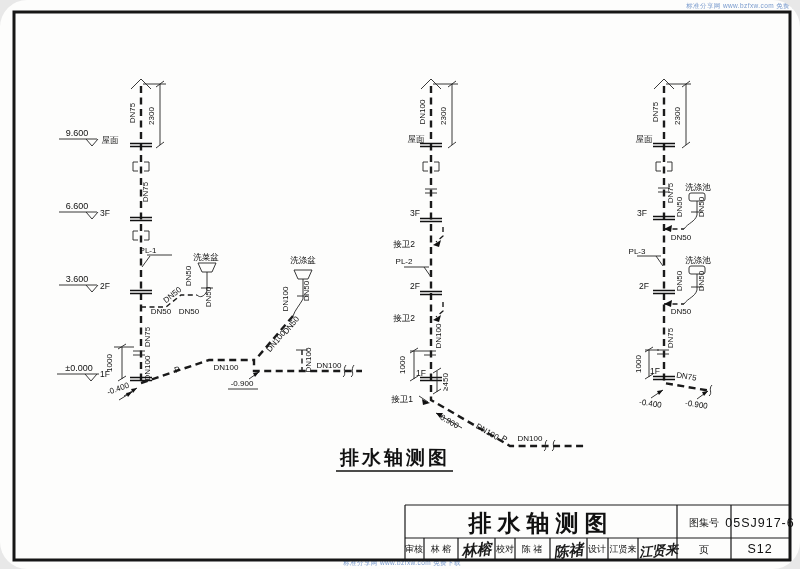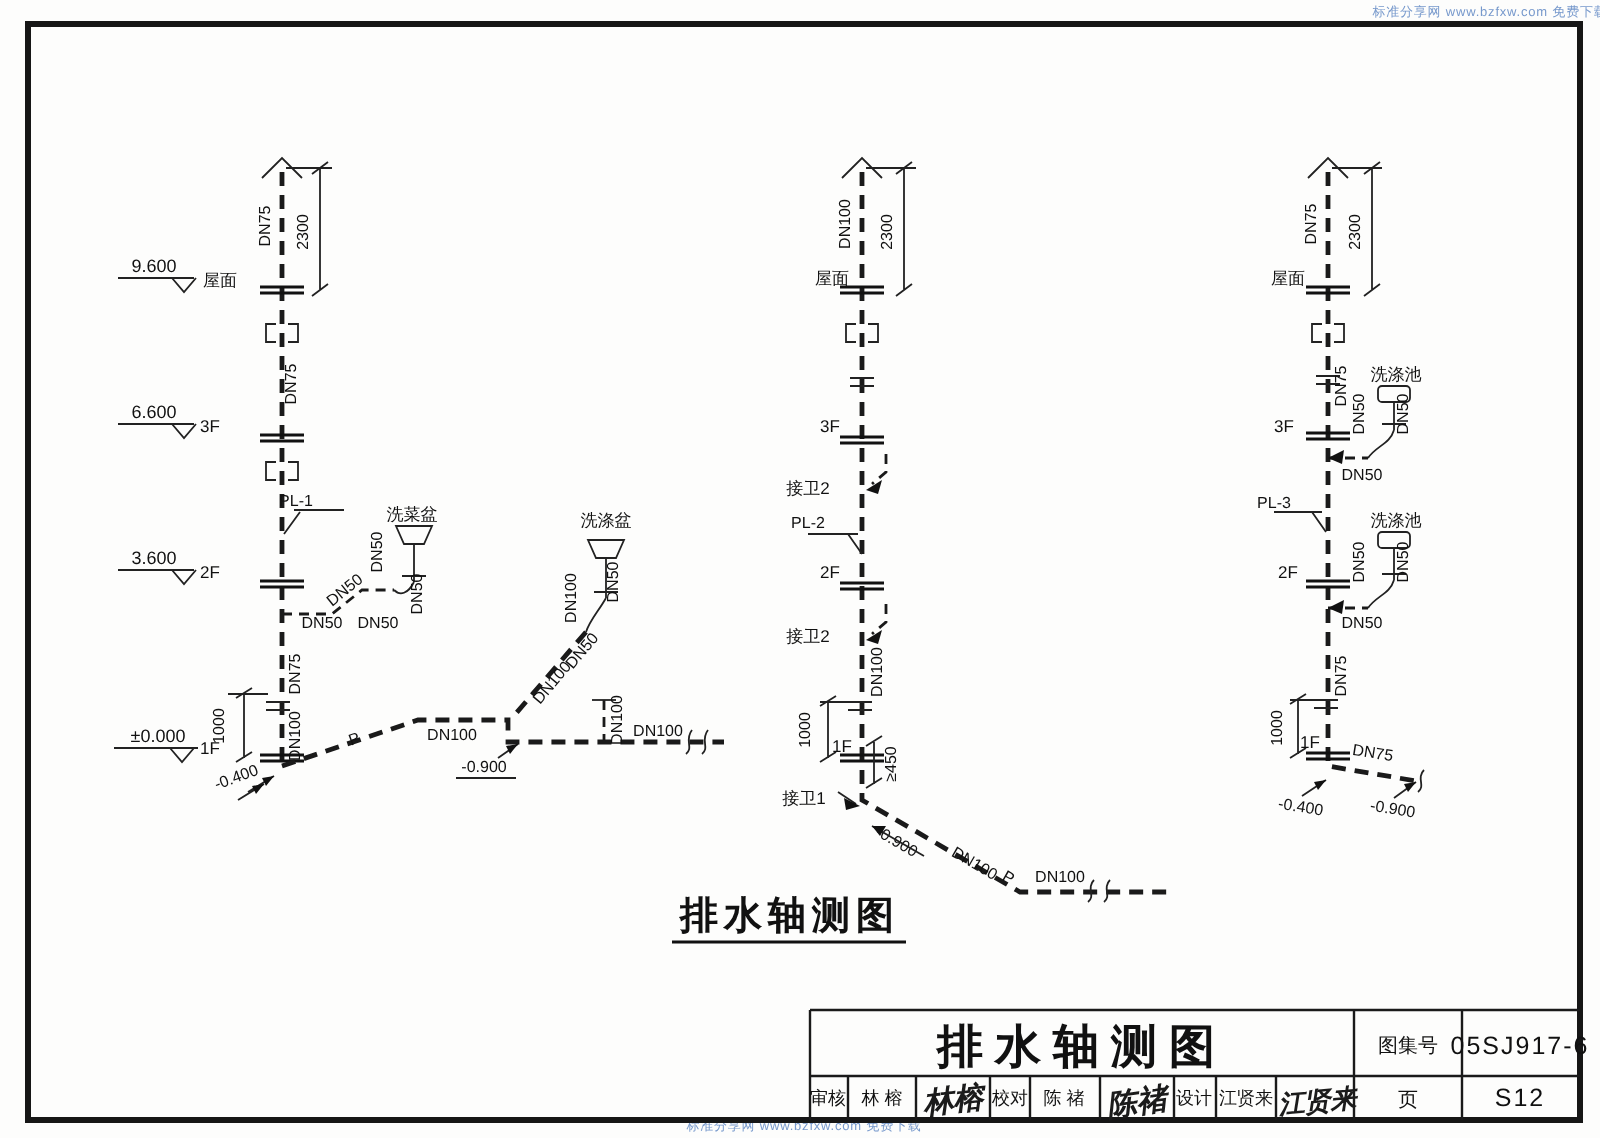--- a/index.html
+++ b/index.html
@@ -1,16 +1,16 @@
 <!DOCTYPE html>
 <html><head>
 <meta charset="utf-8">
 <style>
   html,body{margin:0;padding:0;background:#e8e8e8;}
-  #page{width:800px;height:569px;background:#fdfdfc;position:relative;margin:0 auto;overflow:hidden;}
+  #page{width:800px;height:569px;background:#fdfdfc;position:relative;margin:0 auto;overflow:hidden;border-radius:27px;}
   svg{display:block;}
   
   .frame{stroke:#161616;stroke-width:3;fill:none;}
   .tb{stroke:#1a1a1a;stroke-width:1.2;fill:none;}
   .pipe{stroke:#1a1a1a;stroke-width:2.4;fill:none;stroke-dasharray:7 4.5;}
   .pipe-thin{stroke:#1a1a1a;stroke-width:1.4;fill:none;stroke-dasharray:5 3.5;}
   .thin{stroke:#222;stroke-width:0.9;fill:none;}
   .med{stroke:#111;stroke-width:1.5;fill:none;}
   .ah{fill:#111;stroke:none;}
   

